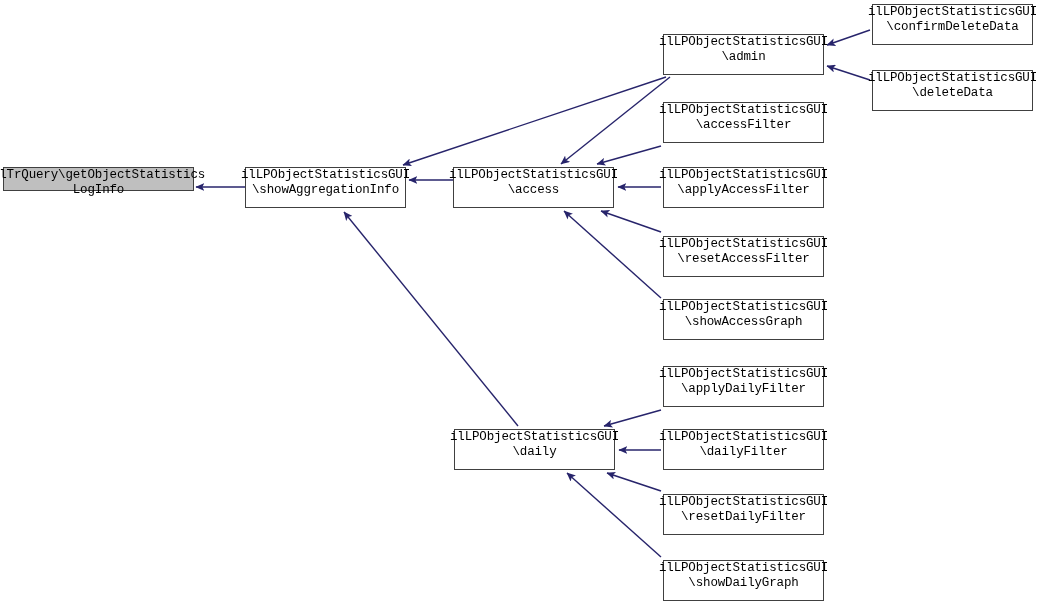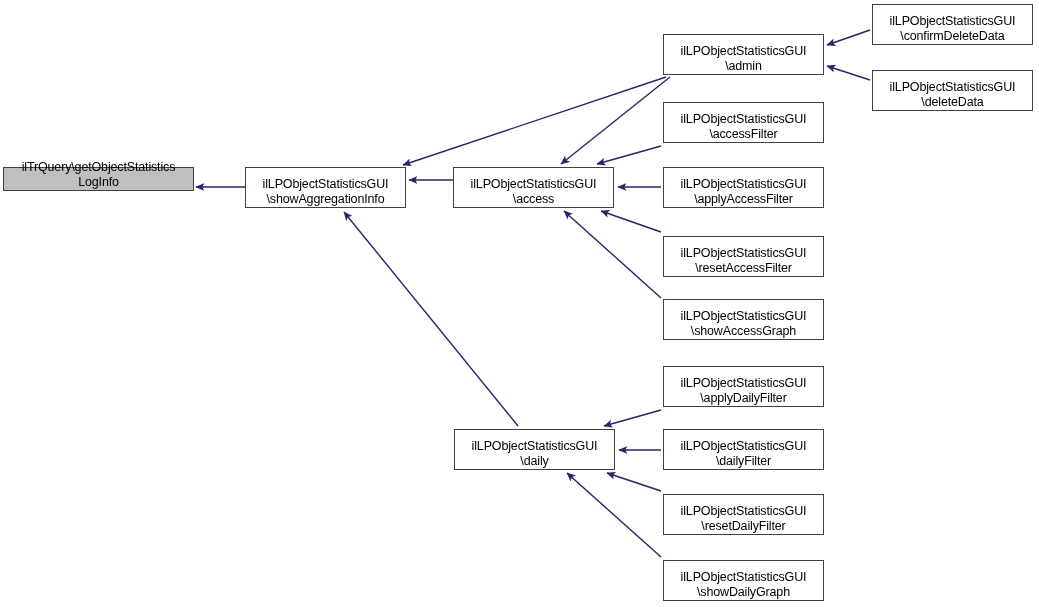--- a/index.html
+++ b/index.html
@@ -21,24 +21,24 @@
     top: 0;
     width: 1039px;
     height: 607px;
   }
   .node {
     position: absolute;
     box-sizing: border-box;
     border: 1px solid #404040;
     background: #ffffff;
     display: flex;
-    align-items: flex-end;
+    align-items: flex-start;
     justify-content: center;
     text-align: center;
-    font-family: Liberation Sans, sans-serif;
+    font-family: Liberation Mono, monospace;
     font-size: 12.5px;
     line-height: 15px;
     color: #000000;
     z-index: 2;
     letter-spacing: -0.15px;
   }
   .node.root {
     background: #bfbfbf;
     border: 1px solid #404040;
   }

